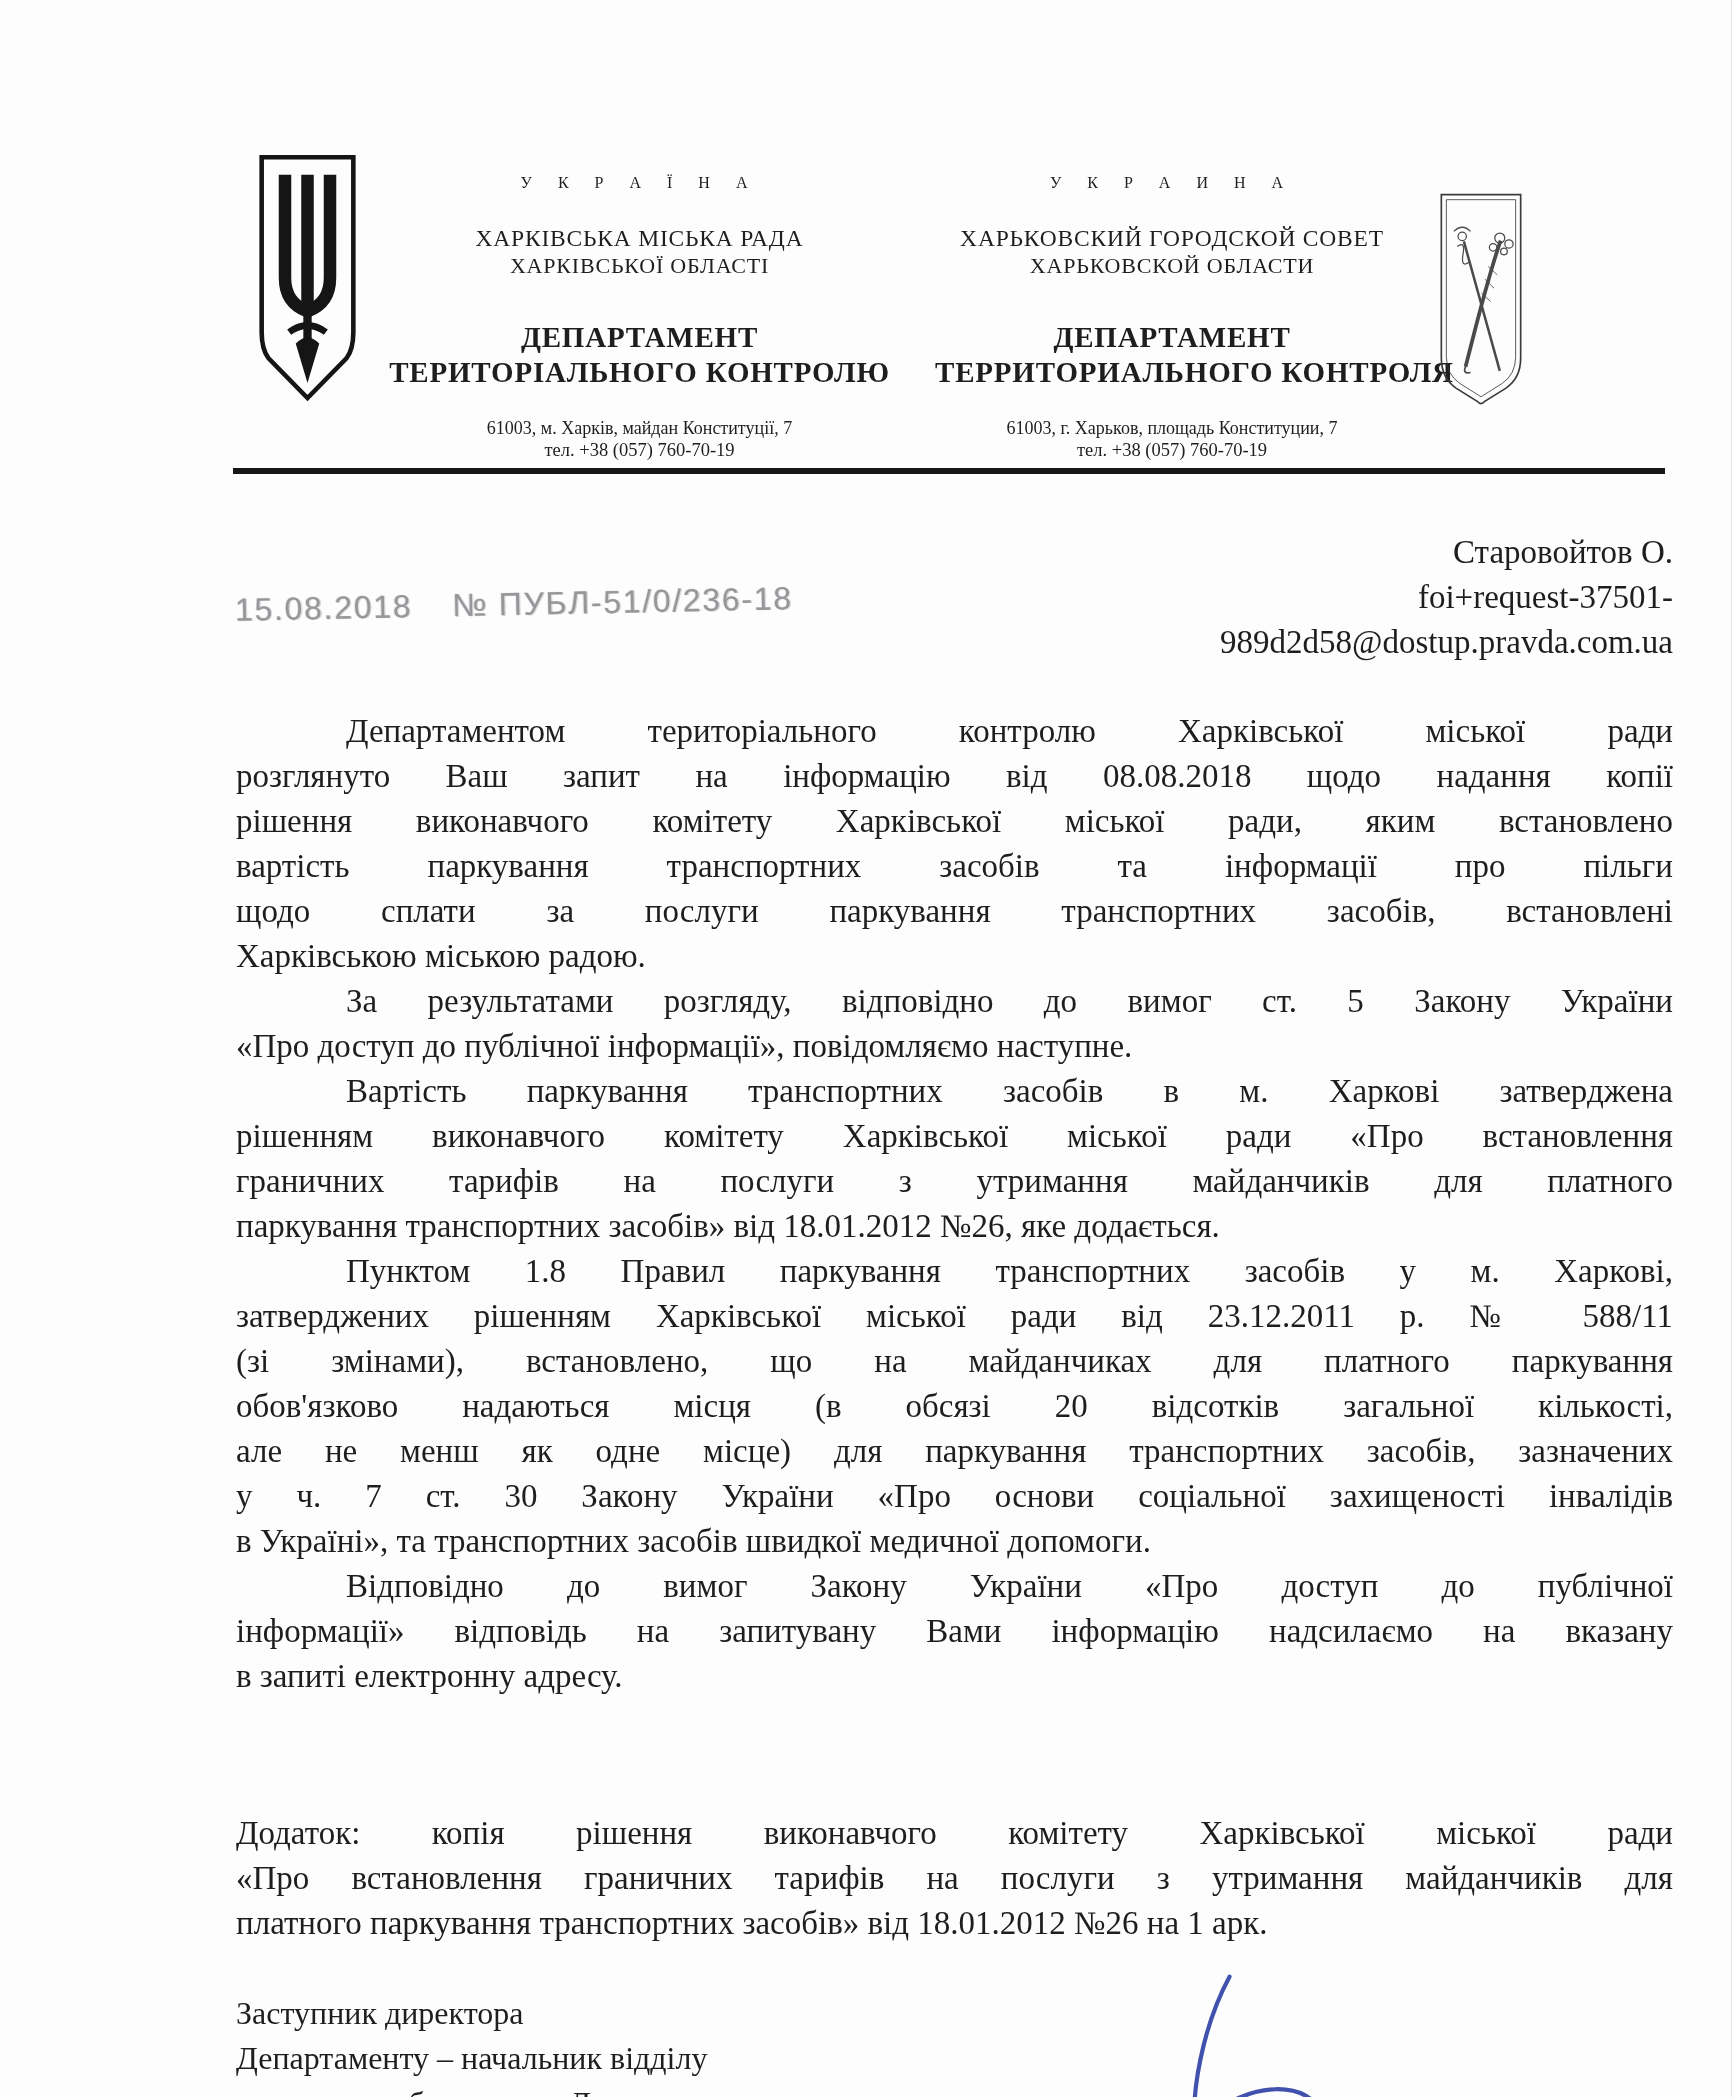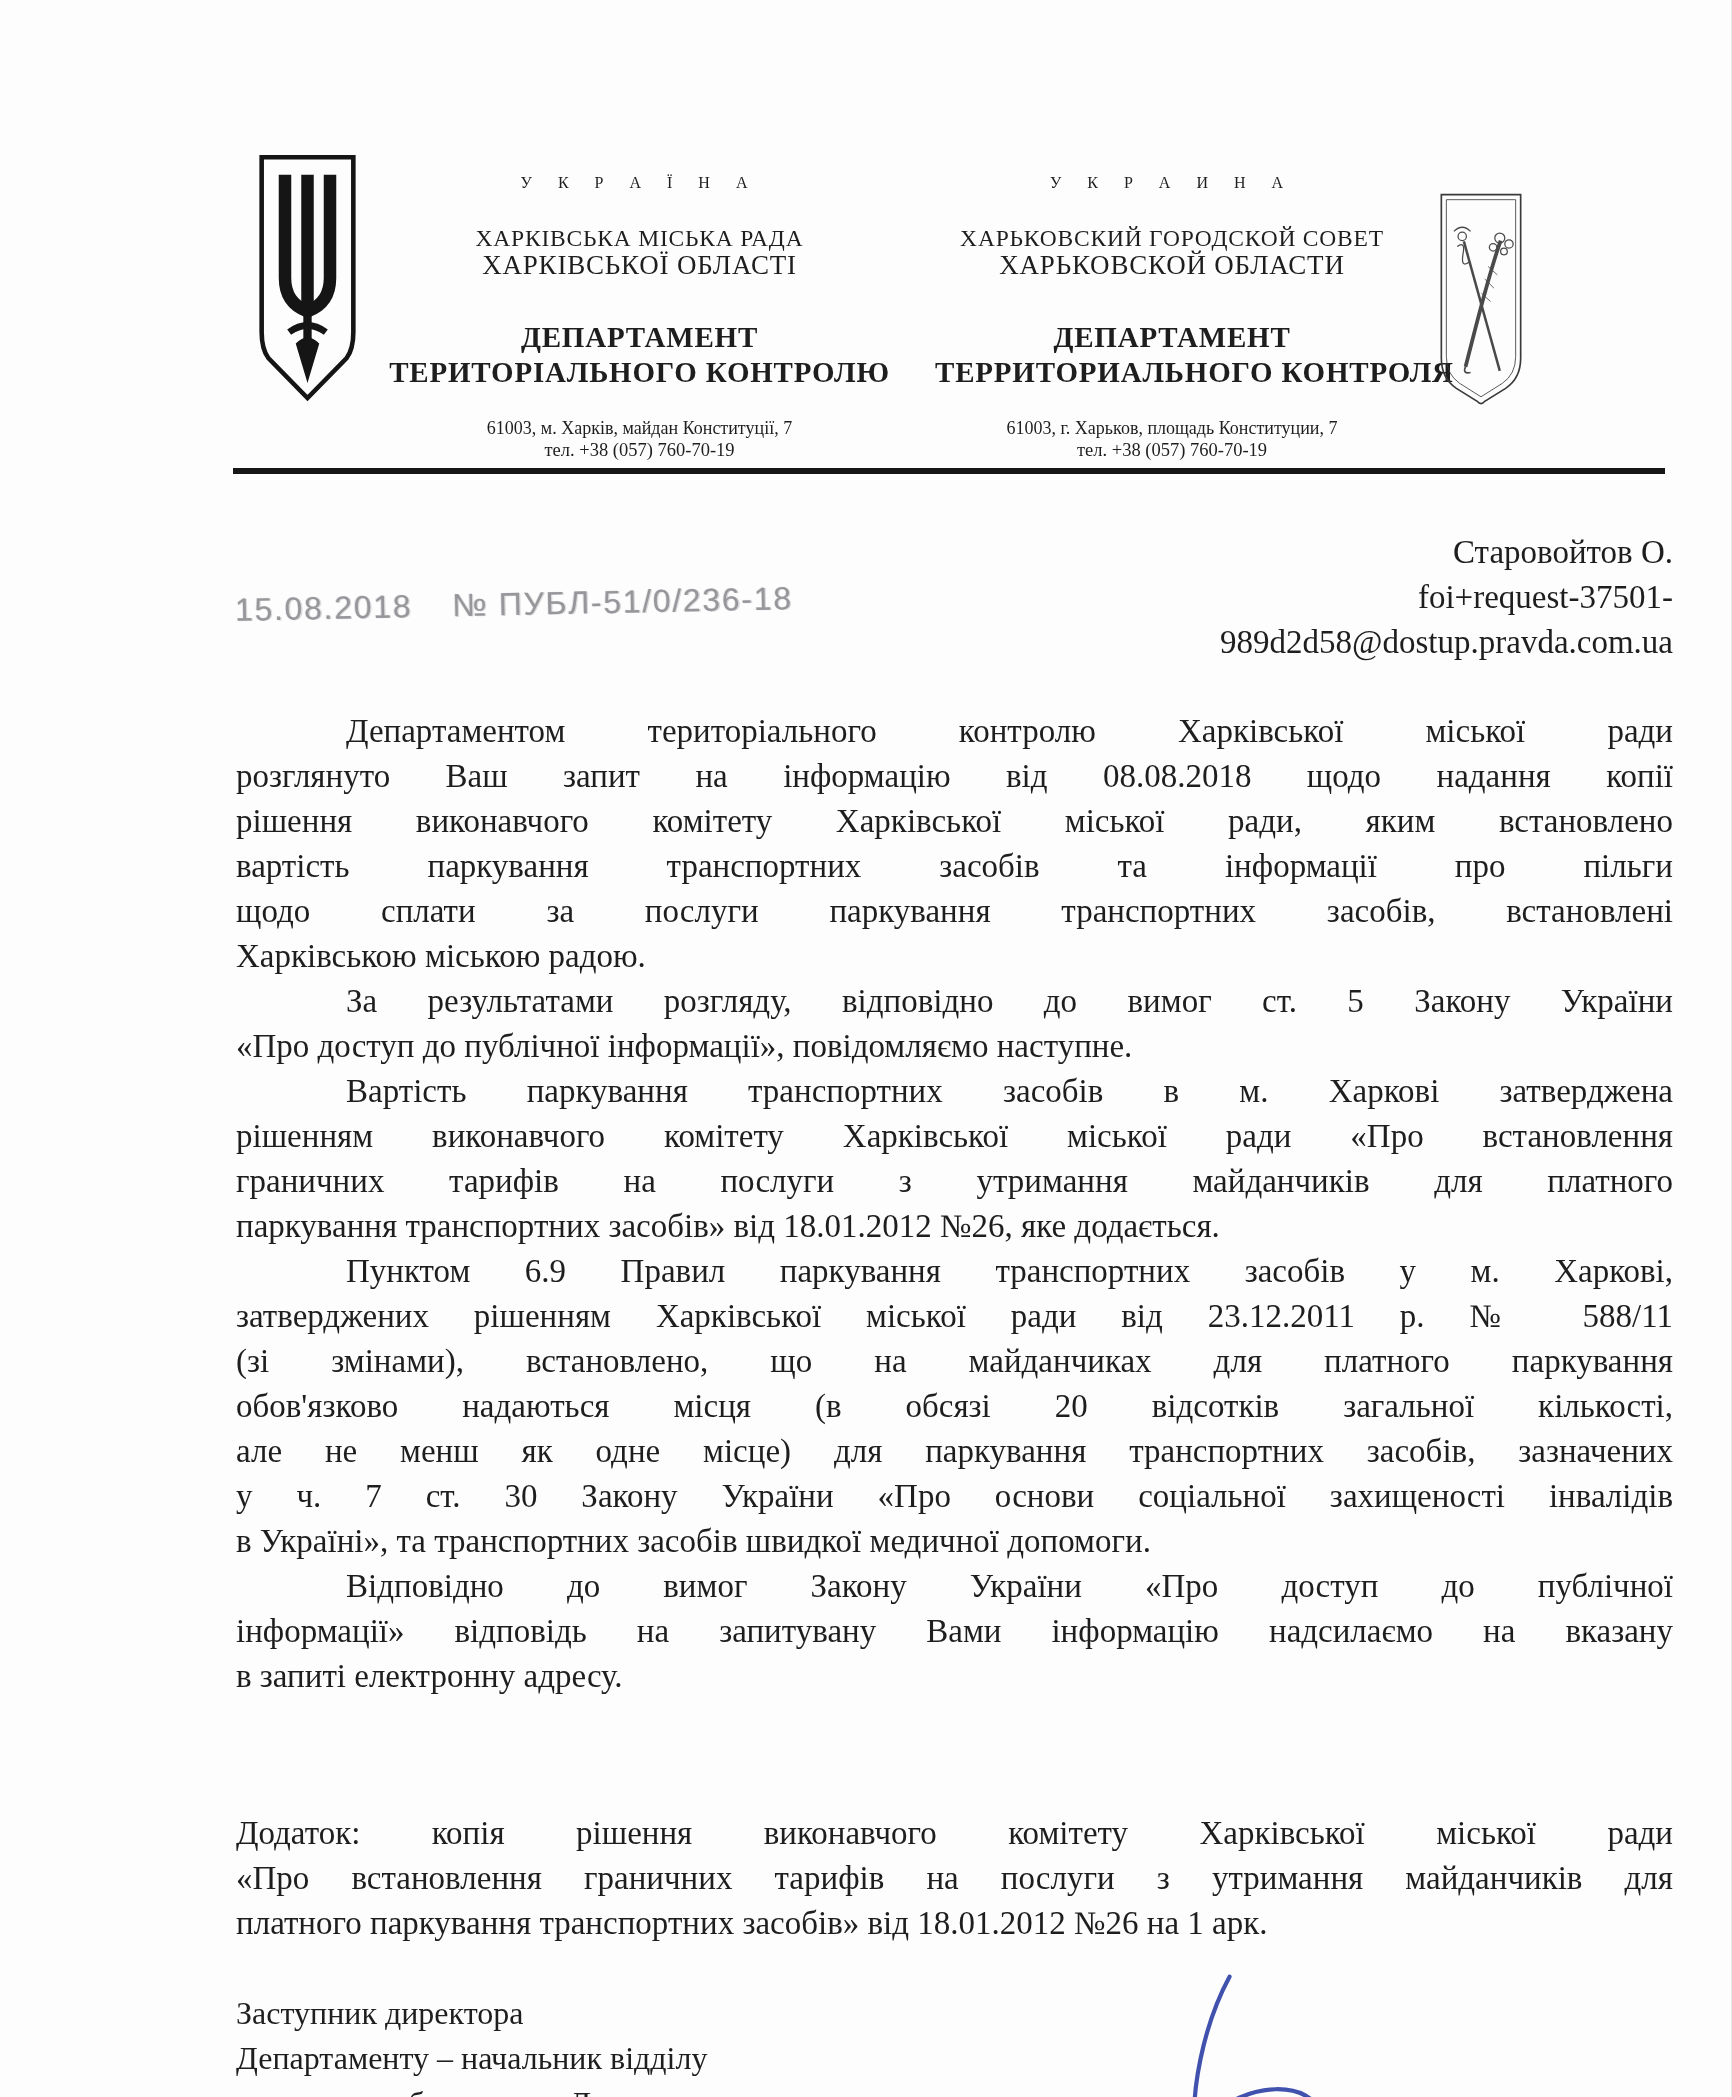--- a/index.html
+++ b/index.html
@@ -14,21 +14,21 @@
   
   .emblem{position:absolute;}
   .emblem-left{left:257px;top:153px;width:101px;height:250px;}
   .emblem-right{left:1438px;top:191px;width:86px;height:219px;}
   .hdr-col{position:absolute;text-align:center;}
   .hdr-col .nw{white-space:nowrap;}
   .hdr-left{left:369px;top:168px;width:541px;}
   .hdr-right{left:935px;top:168px;width:474px;}
   .hl-country{font-size:16px;letter-spacing:11px;line-height:29px;font-weight:400;}
   .hl-org{font-size:23.5px;line-height:27px;letter-spacing:0.8px;margin-top:28px;}
-  .hl-org2{font-size:27px;line-height:27px;letter-spacing:0.8px;}
+  .hl-org2{font-size:22px;line-height:27px;letter-spacing:0.8px;}
   .hl-dept{font-size:29px;line-height:35px;font-weight:bold;letter-spacing:0.8px;margin-top:41px;}
   .hl-dept2{font-size:29px;line-height:35px;font-weight:bold;letter-spacing:0.8px;}
   .hl-addr{font-size:18px;line-height:22px;margin-top:27px;}
   .hl-phone{font-size:18.5px;line-height:22px;}
   .rule{position:absolute;left:233px;top:468px;width:1432px;height:5.5px;background:#171717;}
   
   .stamp{
     position:absolute;left:235px;top:586px;
     font-family:"Liberation Sans","DejaVu Sans",sans-serif;
     font-size:32px;color:#97979b;letter-spacing:1.7px;white-space:nowrap;
@@ -134,21 +134,21 @@
         <div class="ln">За результатами розгляду, відповідно до вимог ст. 5 Закону України</div>
         <div class="ln">«Про доступ до публічної інформації», повідомляємо наступне.</div>
       </div>
     <div class="para just indent">
         <div class="ln">Вартість паркування транспортних засобів в м. Харкові затверджена</div>
         <div class="ln">рішенням виконавчого комітету Харківської міської ради «Про встановлення</div>
         <div class="ln">граничних тарифів на послуги з утримання майданчиків для платного</div>
         <div class="ln">паркування транспортних засобів» від 18.01.2012 №26, яке додається.</div>
       </div>
     <div class="para just indent">
-        <div class="ln">Пунктом 6.9 Правил паркування транспортних засобів у м. Харкові,</div>
+        <div class="ln">Пунктом 1.8 Правил паркування транспортних засобів у м. Харкові,</div>
         <div class="ln">затверджених рішенням Харківської міської ради від 23.12.2011 р. № 588/11</div>
         <div class="ln">(зі змінами), встановлено, що на майданчиках для платного паркування</div>
         <div class="ln">обов'язково надаються місця (в обсязі 20 відсотків загальної кількості,</div>
         <div class="ln">але не менш як одне місце) для паркування транспортних засобів, зазначених</div>
         <div class="ln">у ч. 7 ст. 30 Закону України «Про основи соціальної захищеності інвалідів</div>
         <div class="ln">в Україні», та транспортних засобів швидкої медичної допомоги.</div>
       </div>
     <div class="para just indent">
         <div class="ln">Відповідно до вимог Закону України «Про доступ до публічної</div>
         <div class="ln">інформації» відповідь на запитувану Вами інформацію надсилаємо на вказану</div>

